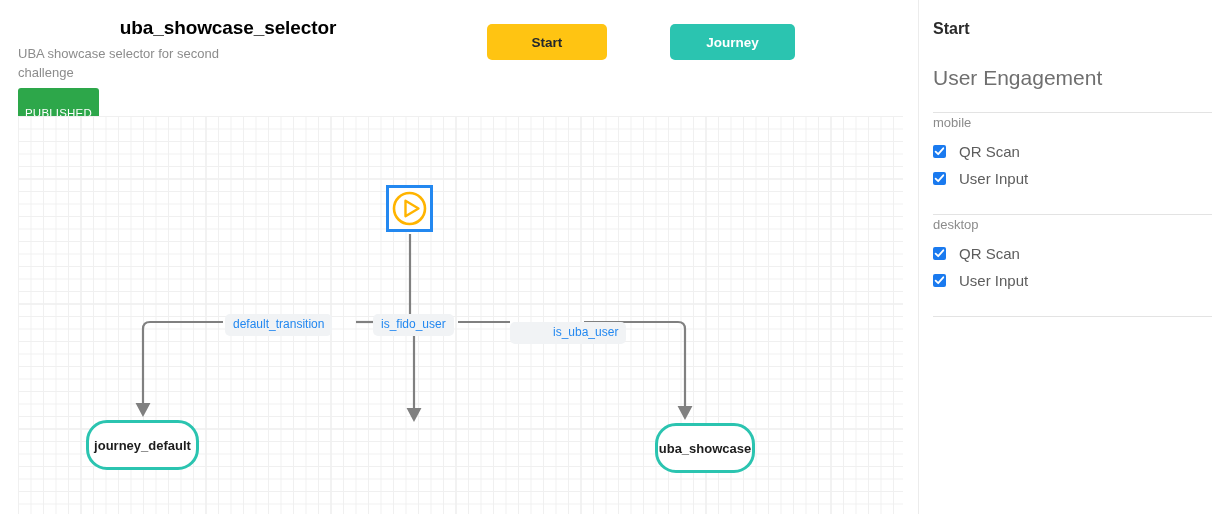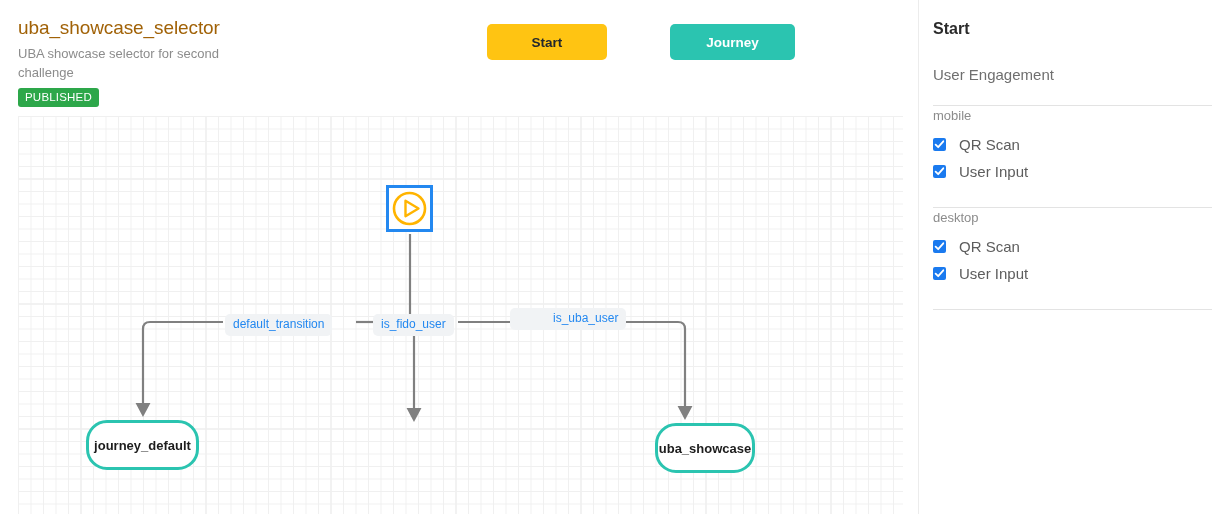--- a/index.html
+++ b/index.html
@@ -14,32 +14,32 @@
   
   #main-region {
     position: absolute; left: 0; top: 0;
     width: 918px; height: 514px;
     background: #ffffff;
   }
 
   
   #meta-block { position: absolute; left: 18px; top: 16px; width: 420px; }
   #flow-title {
-    font-size: 19px; font-weight: normal; color: #a16207;
-    letter-spacing: -0.1px; line-height: 24px;
+    font-size: 19px; font-weight: bold; color: #000000;
+    letter-spacing: -0.1px; line-height: 24px; text-align: center;
   }
   #flow-subtitle {
     font-size: 13px; color: #8c8c8c; line-height: 19px;
     margin-top: 4px; width: 228px;
   }
   #status-badge {
     display: inline-block; margin-top: 6px;
     background: #2da74a; color: #ffffff;
     font-size: 11.5px; letter-spacing: 0.2px;
-    padding: 3px 7px 4px 7px; border-radius: 3px;
+    padding: 19px 7px 4px 7px; border-radius: 3px;
   }
 
   
   #top-actions {
     position: absolute; left: 487px; top: 24px;
     display: flex; gap: 19px;
   }
   .action-btn {
     border: none; border-radius: 5px;
     font-family: "Liberation Sans", sans-serif;
@@ -88,36 +88,36 @@
   
   .edge-label {
     position: absolute;
     background: #f1f3f5; border-radius: 5px;
     color: #2388f0; font-size: 12px;
     padding: 4px 8px 5px 8px; white-space: nowrap;
     line-height: 13px;
   }
   #label-default-transition { left: 207px; top: 198px; }
   #label-is-fido-user       { left: 355px; top: 198px; }
-  #label-is-uba-user        { left: 492px; top: 192px; padding-left: 43px; }
+  #label-is-uba-user        { left: 492px; top: 206px; padding-left: 43px; }
 
   
   #sidebar {
     position: absolute; left: 918px; top: 0;
     width: 299px; height: 514px;
     background: #ffffff;
     border-left: 1px solid #ececec;
     padding: 16px 6px 0 14px;
   }
   #sidebar-title {
     font-size: 16px; font-weight: bold; color: #2b2b2b;
     margin-top: 4px; margin-bottom: 0;
   }
   #sidebar-desc {
-    font-size: 15px; color: #6f6f6f;
+    font-size: 21px; color: #6f6f6f;
     margin-top: 28px;
   }
   .sb-divider {
     height: 1px; background: #e3e3e3;
     width: 279px; margin: 22px 0 0 0;
   }
   .sb-group-label {
     font-size: 13px; color: #8c8c8c;
     margin-top: 2px; margin-bottom: 8px;
   }

